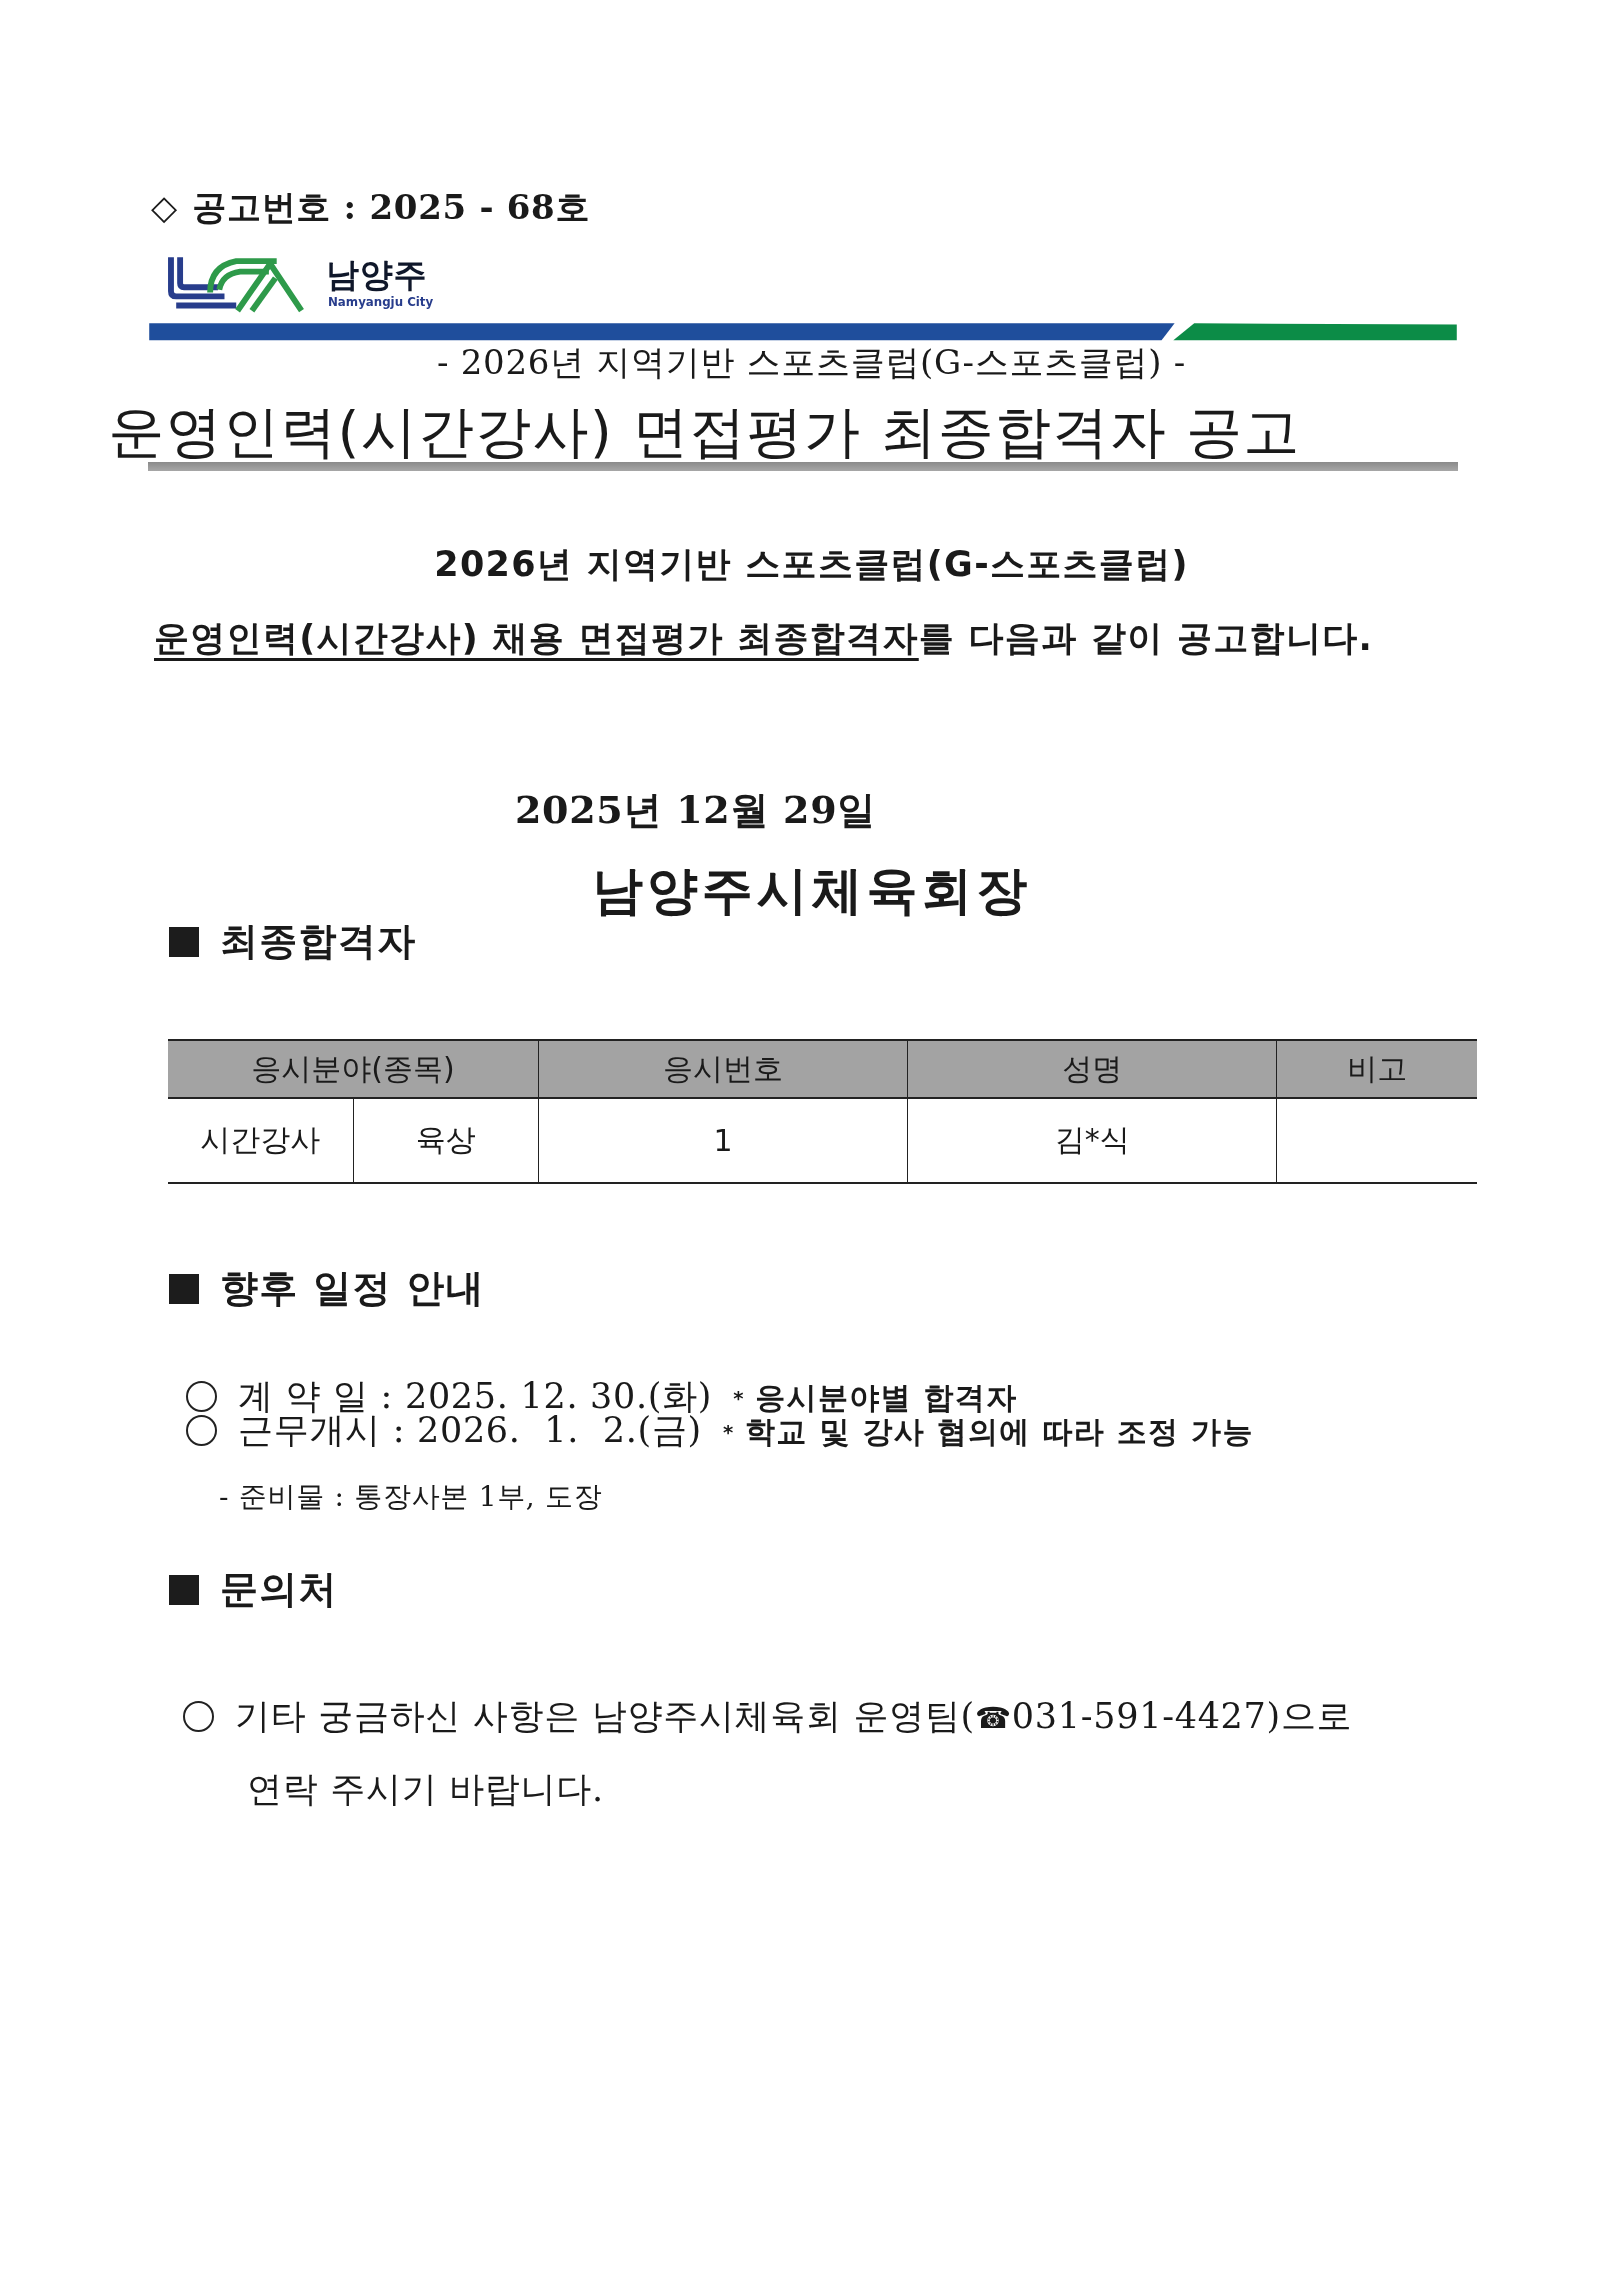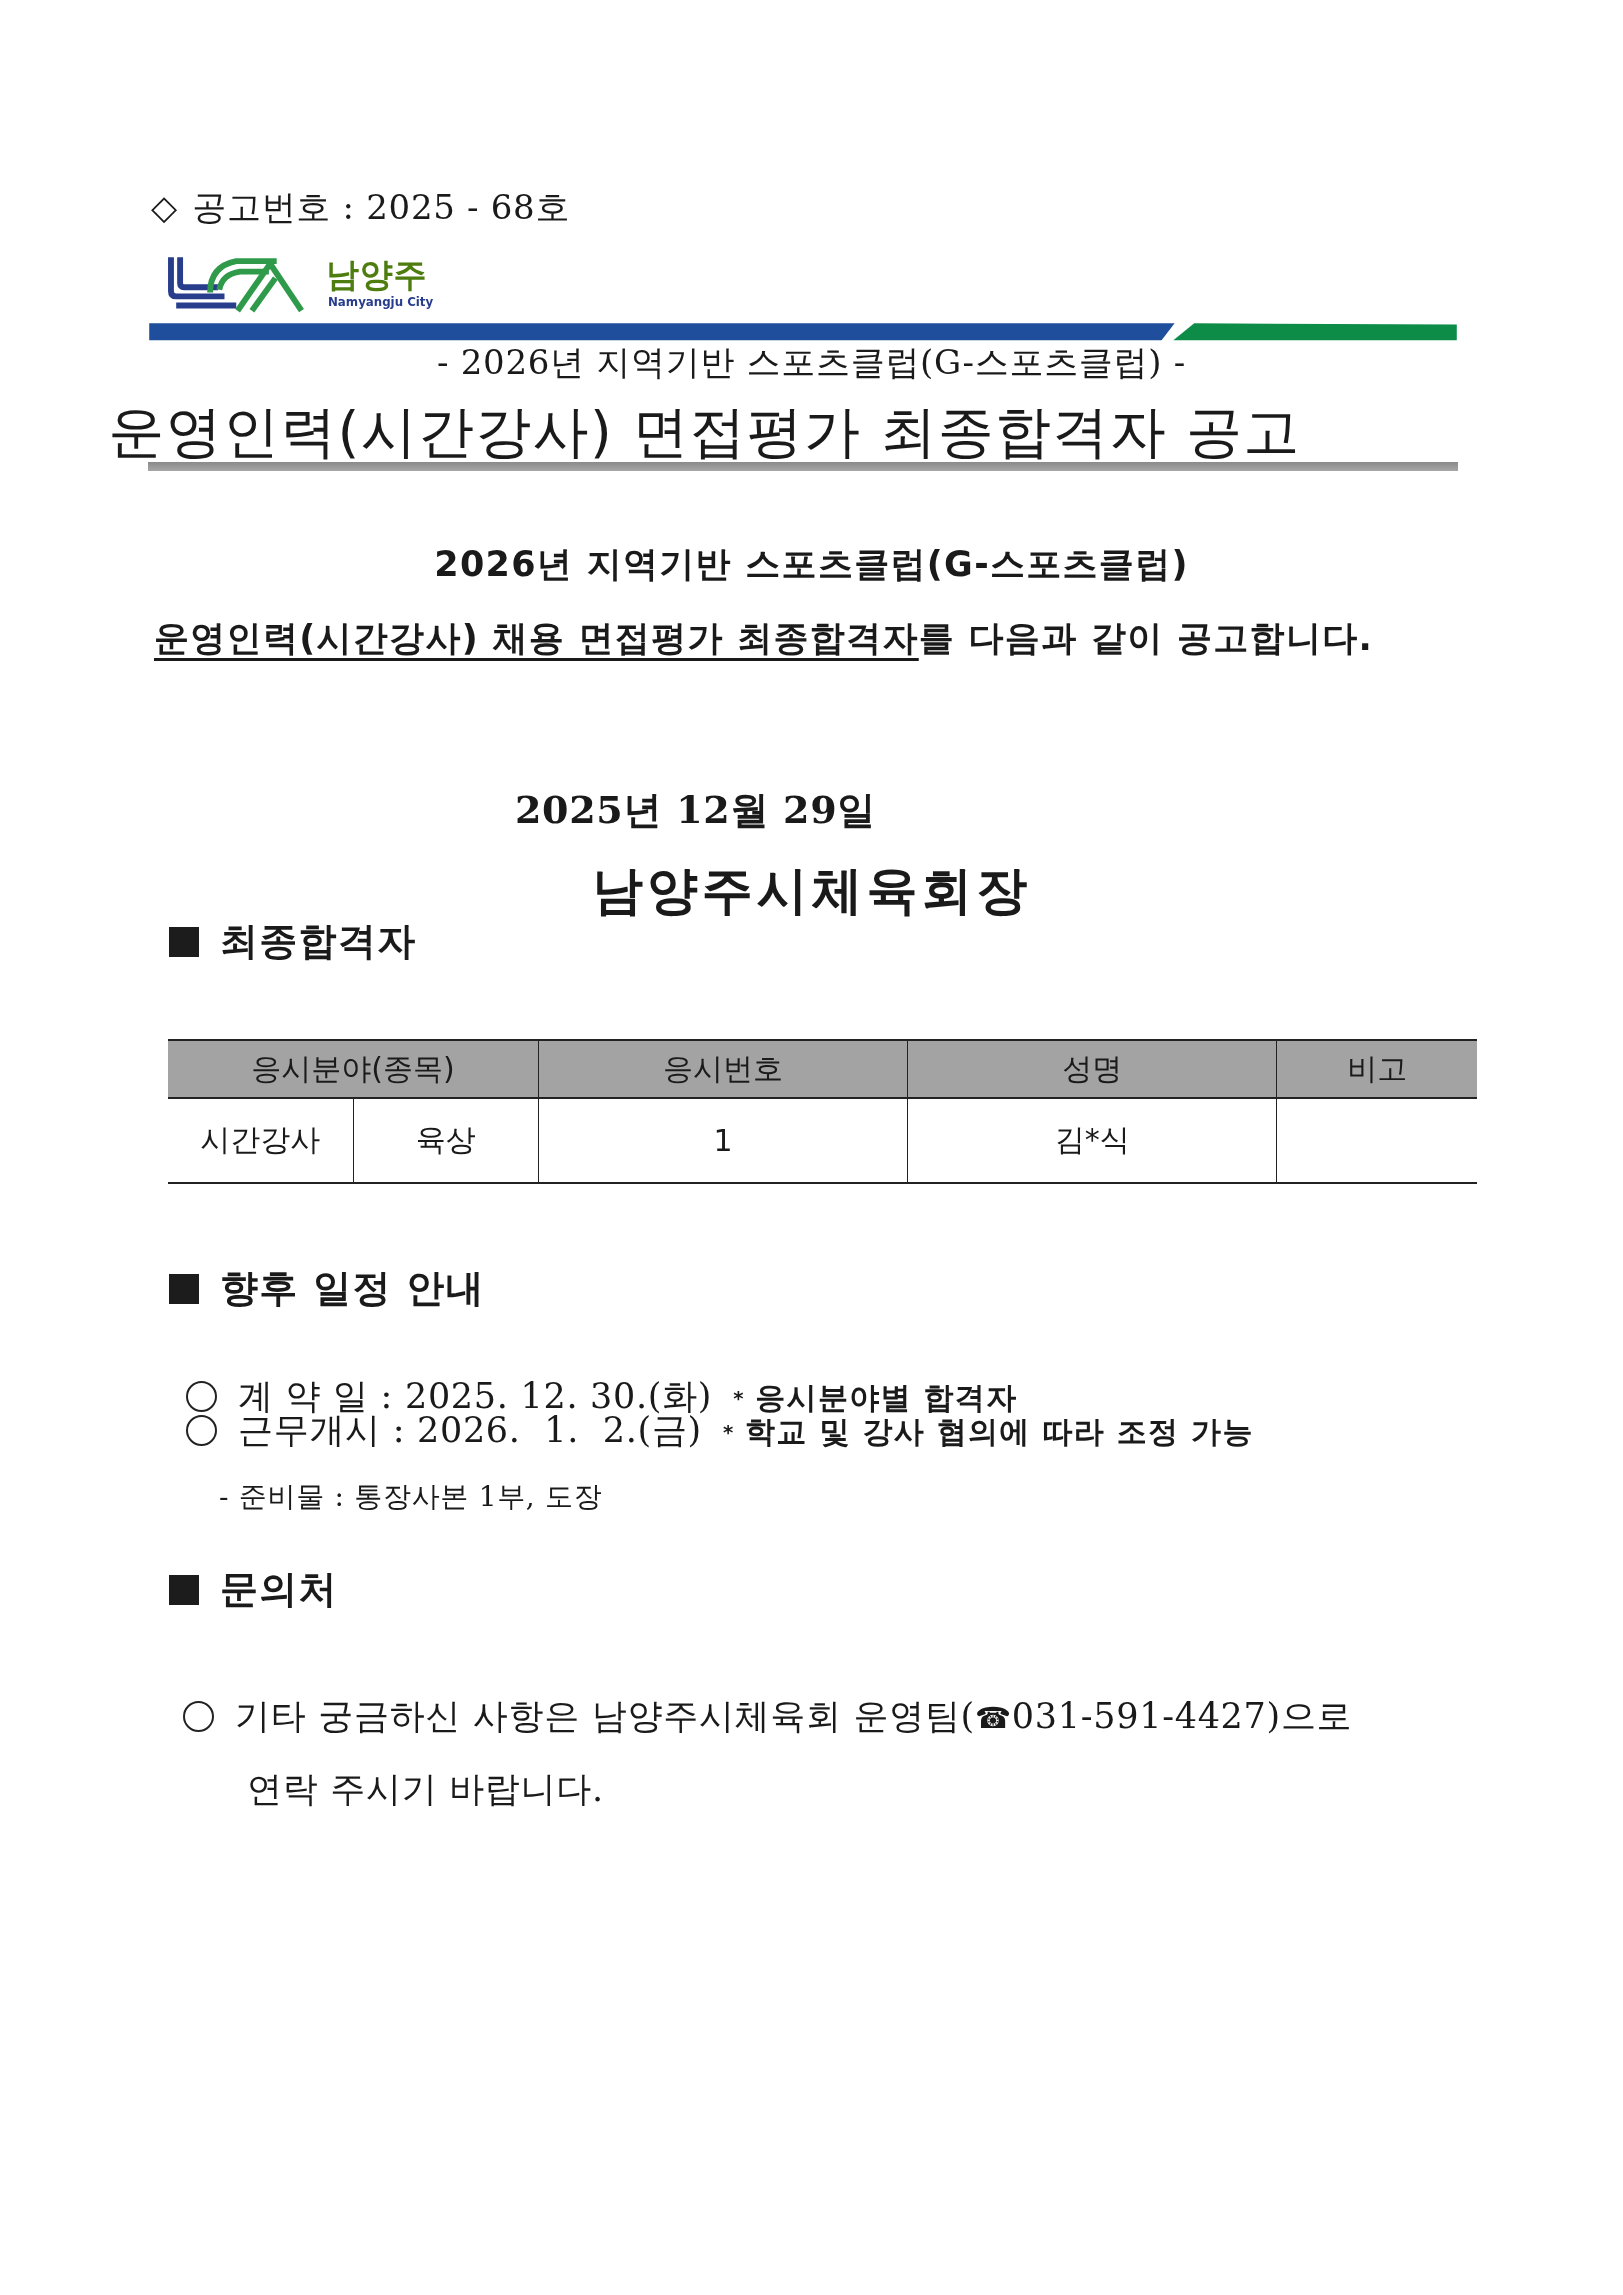--- a/index.html
+++ b/index.html
@@ -1,26 +1,26 @@
 <!DOCTYPE html>
 <html style="font-size:10.5px"><head>
   <meta charset="utf-8">
   <style>
     html, body { margin: 0; padding: 0; background: #ffffff; }
     body {
       width: 1623px; height: 2295px; position: relative; overflow: hidden;
       font-family: "DejaVu Serif", "Liberation Serif", serif; color: #1a1a1a;
     }
     .abs { position: absolute; }
-    .notice-no { left: 151px; top: 185px; font-size: 34px; letter-spacing: 0.7px; white-space: nowrap; }
+    .notice-no { left: 151px; top: 185px; font-size: 34px; letter-spacing: 0.7px; white-space: nowrap; font-weight: bold; }
     .notice-no .diamond { display: inline-block; margin-right: 14.4px; }
 
     .logo { left: 164px; top: 252px; width: 275px; height: 65px; }
     .logo-mark { position: absolute; left: 0; top: 0; width: 151px; height: 62px; }
-    .logo-ko { position: absolute; left: 162px; top: 1.3px; font-family: "DejaVu Sans", sans-serif; font-weight: bold; font-size: 33px; color: #4d7c0f; letter-spacing: 0.7px; }
+    .logo-ko { position: absolute; left: 162px; top: 1.3px; font-family: "DejaVu Sans", sans-serif; font-weight: bold; font-size: 33px; color: #0f172a; letter-spacing: 0.7px; }
     .logo-en { position: absolute; left: 164px; top: 43px; font-family: "DejaVu Sans", sans-serif; font-weight: bold; font-size: 11.8px; color: #283d8c; white-space: nowrap; }
 
     .bar { left: 148px; top: 322px; width: 1310px; height: 19.6px; }
     .bar svg { display: block; }
 
     .subtitle { left: 0; width: 1623px; top: 340px; text-align: center; font-size: 34px; letter-spacing: 0.7px; white-space: nowrap; }
     .title { left: 0; width: 1409px; top: 395px; text-align: center; font-family: "DejaVu Sans", sans-serif; font-size: 56px; font-weight: normal; letter-spacing: 1.3px; white-space: nowrap; }
     .title-rule { left: 148px; top: 462px; width: 1310px; height: 8.5px; background: linear-gradient(#8a8a8a, #a7a7a7); }
 
     .intro1 { left: 0; width: 1623px; top: 541px; text-align: center; font-family: "DejaVu Sans", sans-serif; font-weight: bold; font-size: 35px; letter-spacing: 1.3px; white-space: nowrap; }

